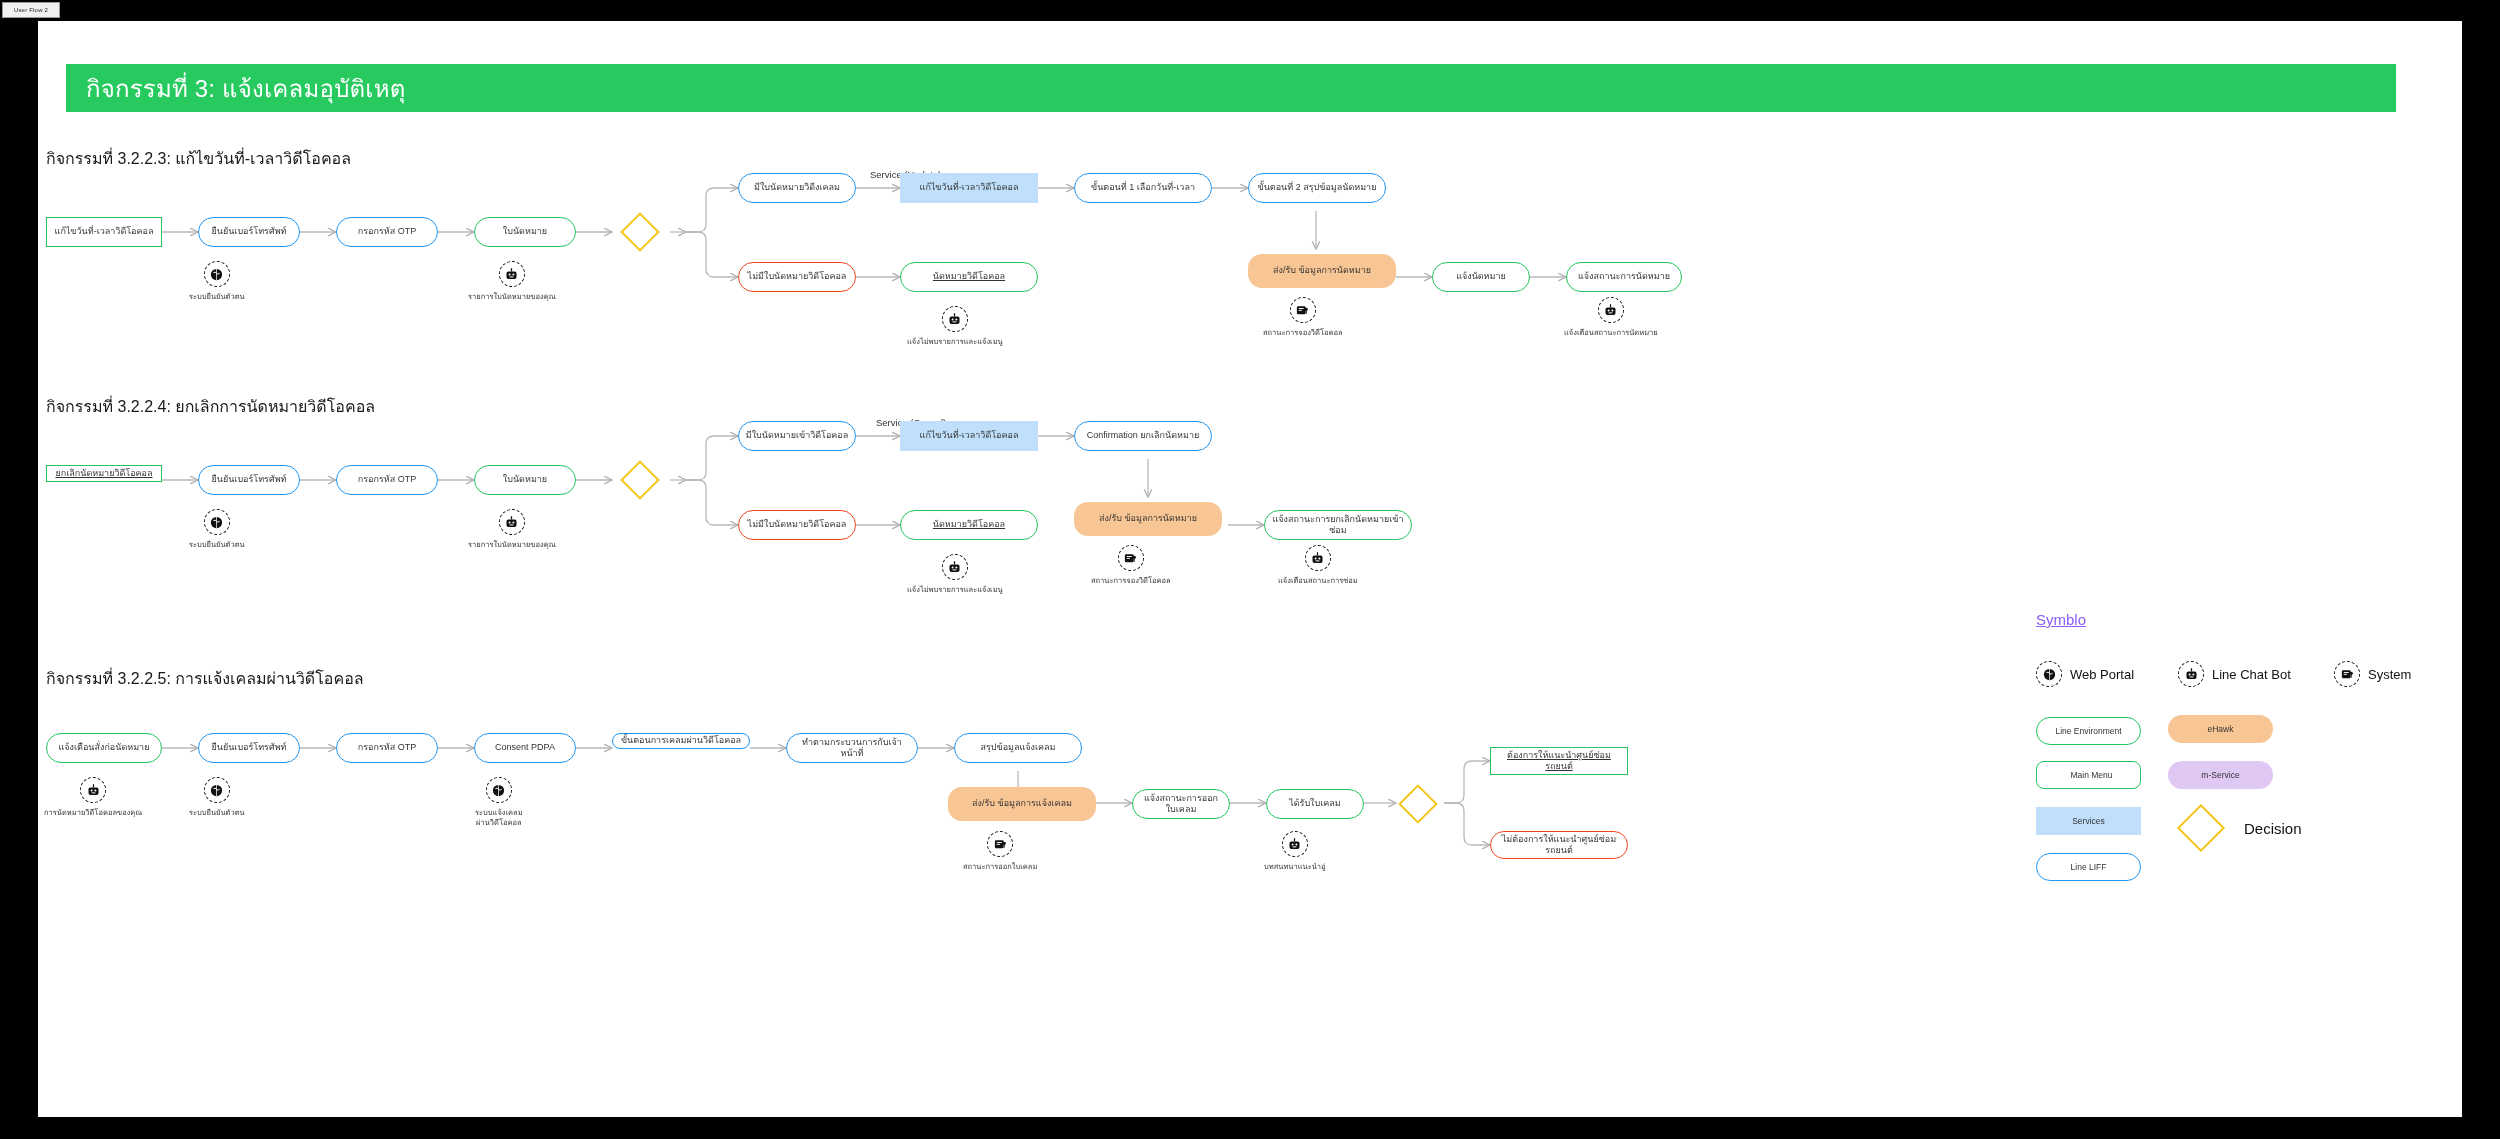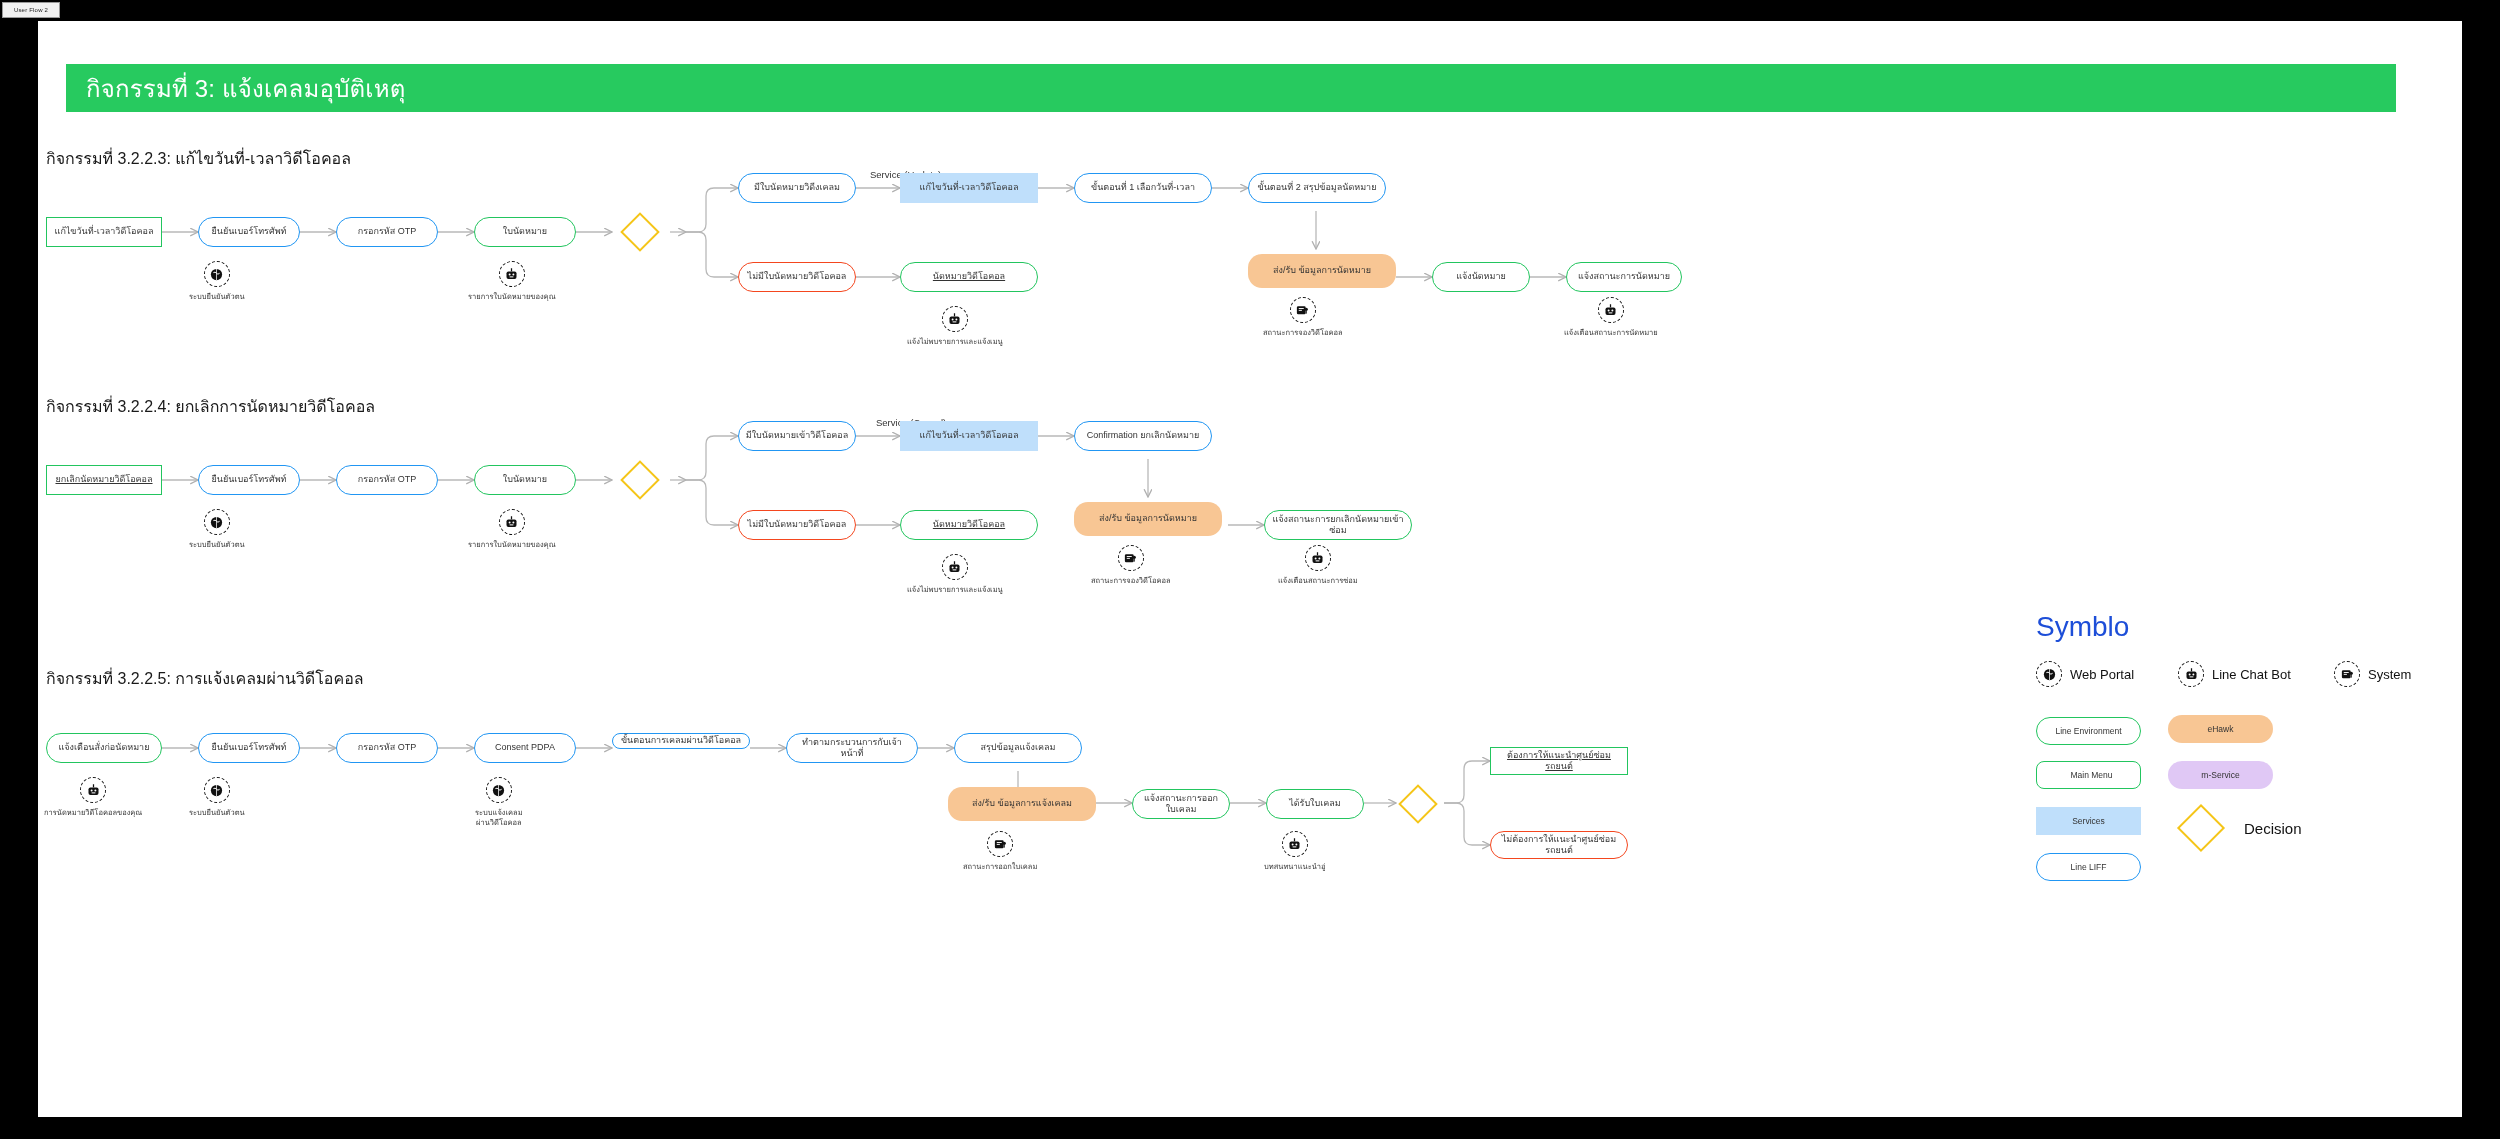--- a/index.html
+++ b/index.html
@@ -74,21 +74,21 @@
     line-height:1.35; white-space:pre-line; max-width:120px;
   }
   
   .flow-svg{ position:absolute; left:0; top:0; width:2424px; height:1096px; pointer-events:none; }
   
   .grp-caption{
     position:absolute; font-size:9.5px; color:#333; white-space:nowrap;
   }
   
   .legend-title{
-    position:absolute; font-size:28px; color:#1d4ed8; font-weight:400;
+    position:absolute; font-size:15px; color:#8b5cf6; font-weight:400;text-decoration:underline;
   }
   .legend-icon-row{ position:absolute; display:flex; align-items:center; gap:8px; }
   .legend-icon-row .lbl{ font-size:13px; color:#111; white-space:nowrap; }
   .legend-box{
     position:absolute; width:105px; height:28px;
     display:flex; align-items:center; justify-content:center;
     font-size:8.5px; color:#333; background:#fff;
   }
   .lb-green-pill{ border:1.6px solid #22c55e; border-radius:16px; }
   .lb-green-rect{ border:1.6px solid #22c55e; border-radius:8px;padding-left:6px; }
@@ -249,21 +249,21 @@
           <circle cx="15" cy="12" r="1.6" fill="#fff"></circle>
           <rect x="9" y="15" width="6" height="1.6" fill="#fff"></rect>
         </svg>
     </div>
     <div class="icon-label">แจ้งเตือนสถานะการนัดหมาย</div>
   </div>
 
   <div class="section-title" style="left:8px; top:373px;">กิจกรรมที่ 3.2.2.4: ยกเลิกการนัดหมายวิดีโอคอล</div>
   <div class="grp-caption" style="left:838px; top:396px;">Service (Cancel)</div>
 
-  <div class="node pill n-green" style="left:8px;  top:444px; width:116px; height:30px; border-radius:0;">
+  <div class="node pill n-green" style="left:8px;  top:444px; width:116px; height:17px; border-radius:0;">
       <u>ยกเลิกนัดหมายวิดีโอคอล</u>
     </div>
   <div class="node pill n-blue" style="left:160px; top:444px; width:102px; height:30px;">ยืนยันเบอร์โทรศัพท์</div>
   <div class="node pill n-blue" style="left:298px; top:444px; width:102px; height:30px;">กรอกรหัส OTP</div>
   <div class="node pill n-green" style="left:436px; top:444px; width:102px; height:30px;">ใบนัดหมาย</div>
   <div class="diamond" style="left:588px; top:445px;"></div>
 
   <div class="node pill n-blue" style="left:700px; top:400px; width:118px; height:30px;">มีใบนัดหมายเข้าวิดีโอคอล</div>
   <div class="node pill n-red" style="left:700px; top:489px; width:118px; height:30px;">ไม่มีใบนัดหมายวิดีโอคอล</div>
 

